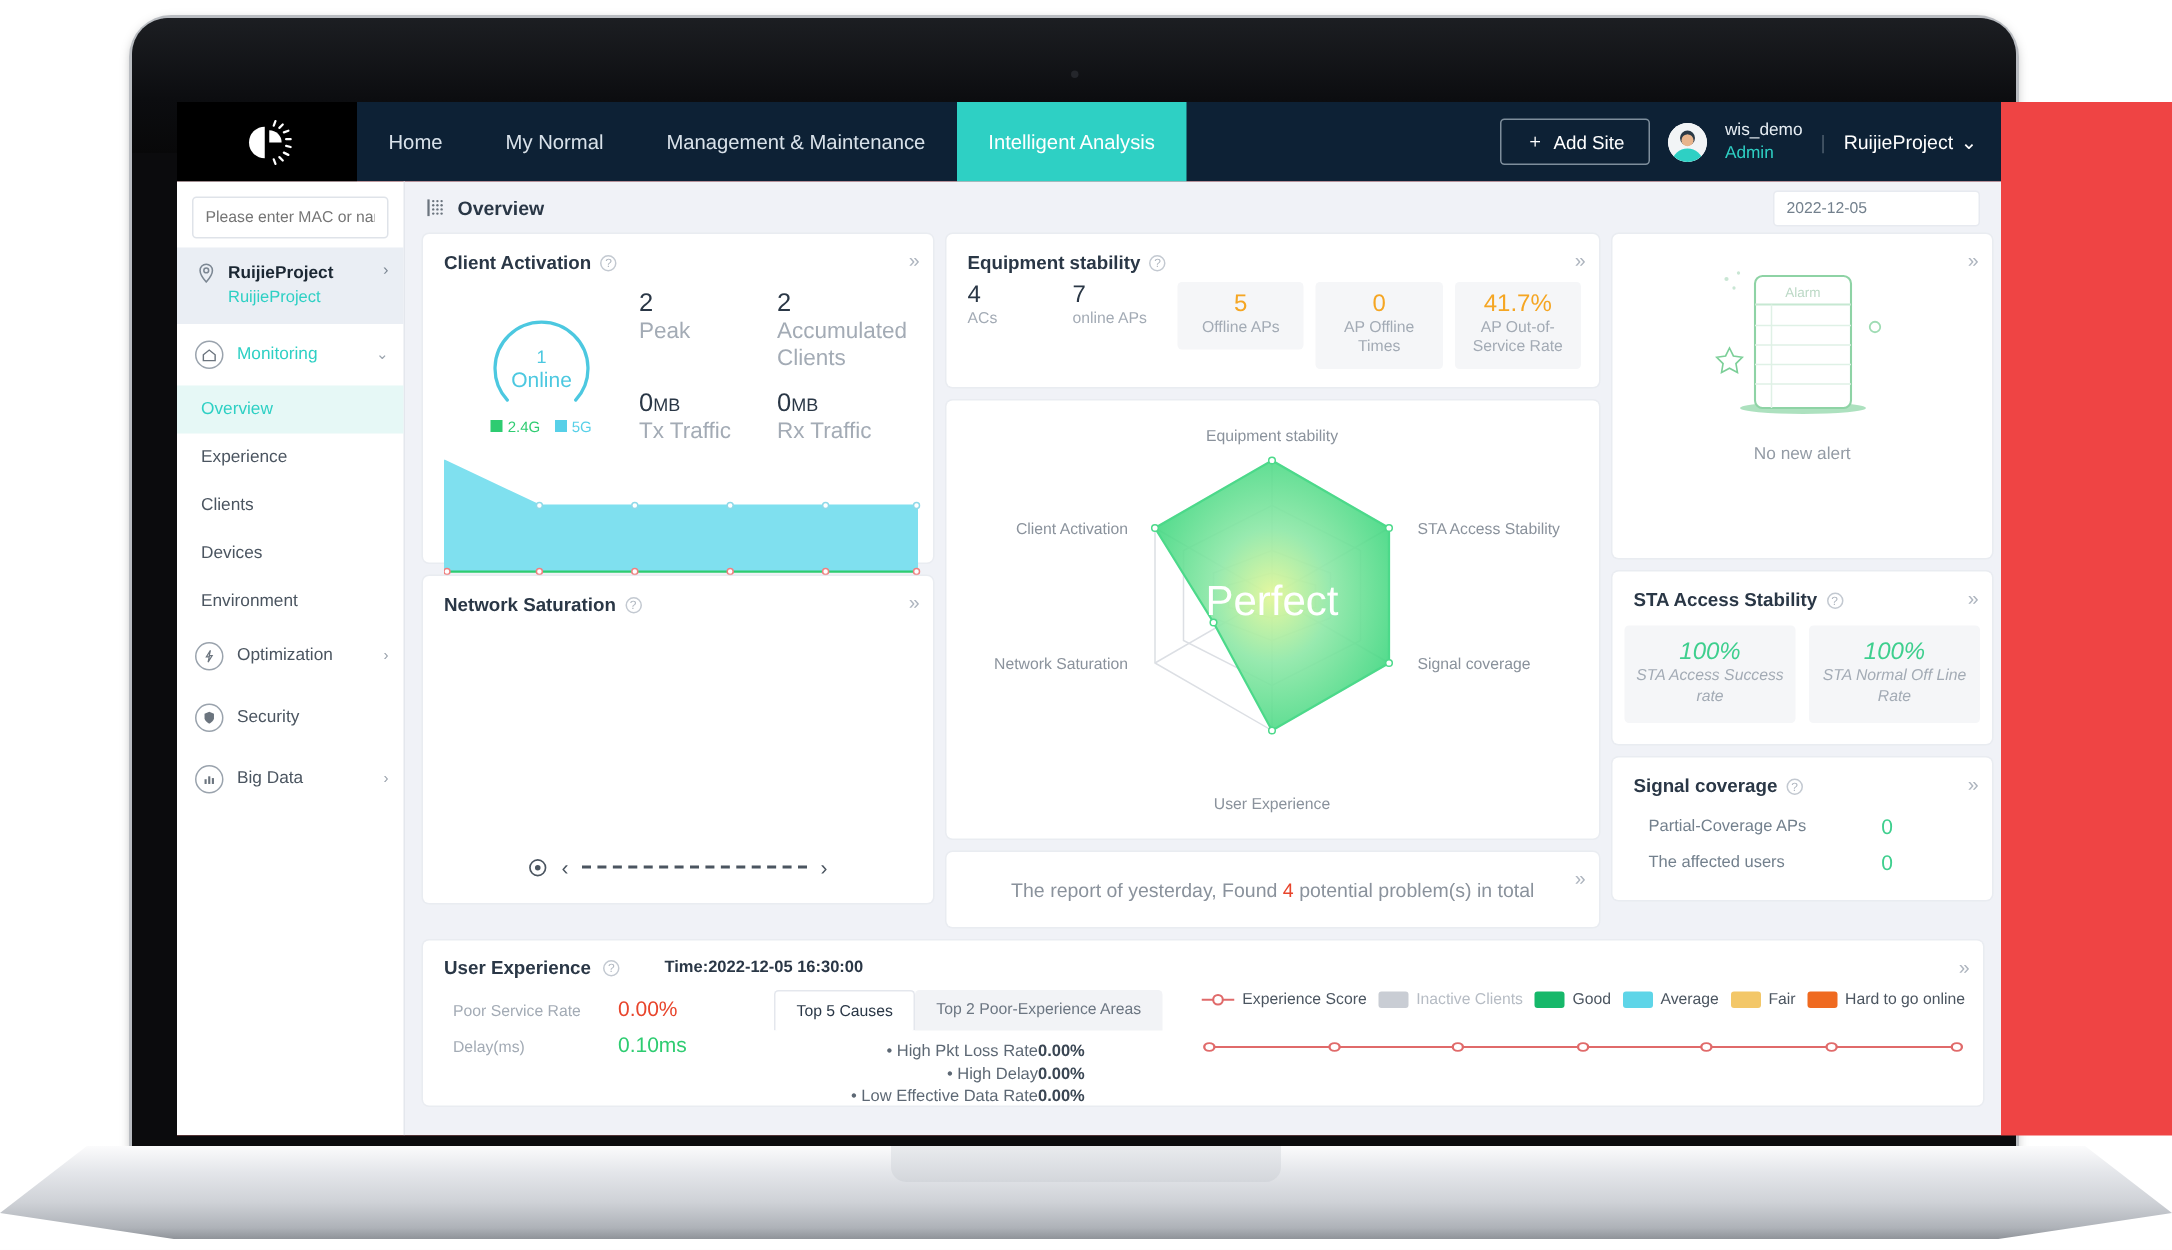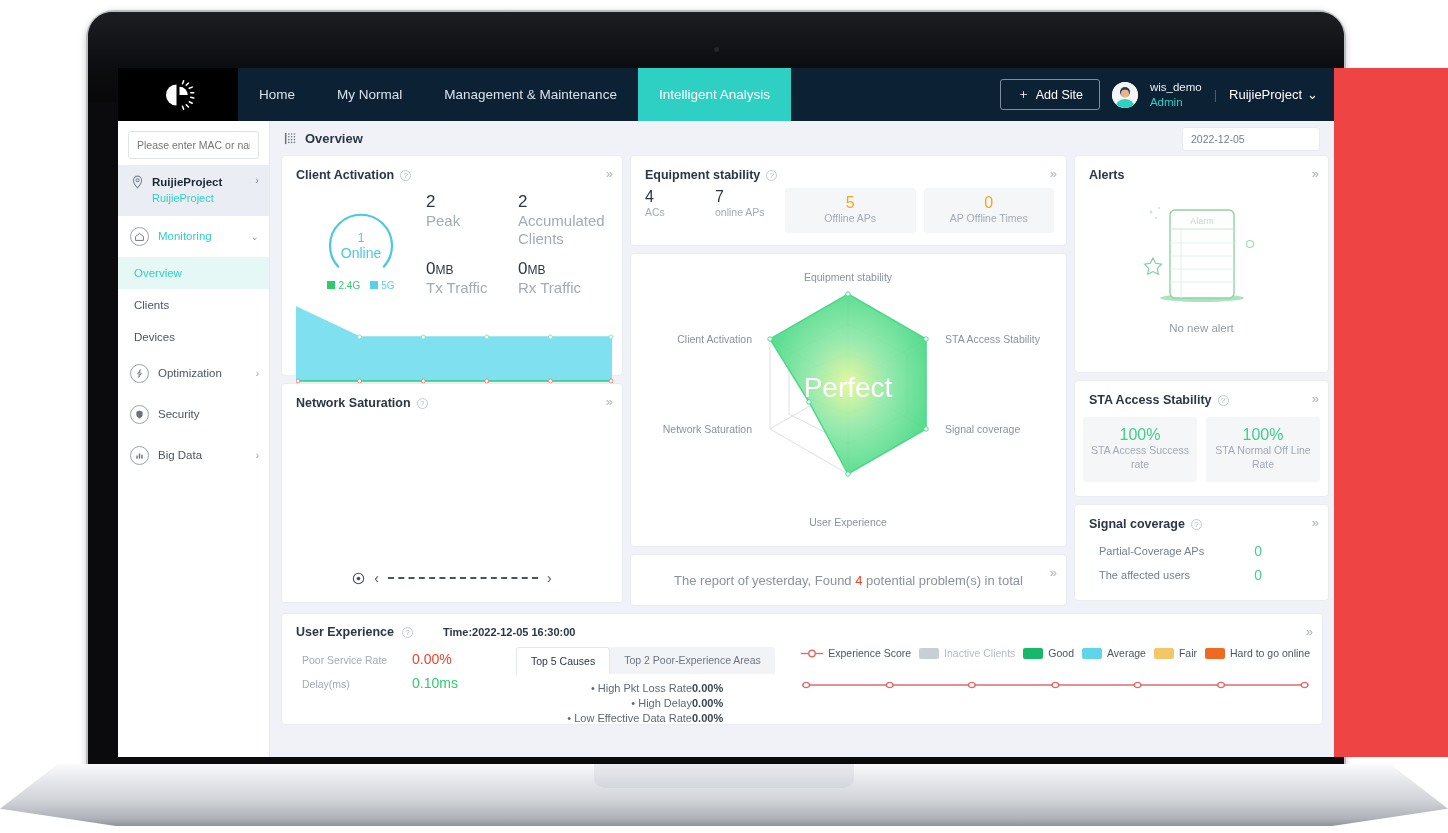--- a/index.html
+++ b/index.html
@@ -222,21 +222,21 @@
   .report-card { height: 50px; display: flex; align-items: center; justify-content: center; }
   .report-text { font-size: 13px; color: #8a929c; }
   .report-text b { color: #e8452c; font-weight: normal; }
 
   
   .alerts-card { height: 216px; }
   .alerts-empty { text-align: center; padding-top: 10px; }
   .alerts-cap { font-size: 11.5px; color: #939ba5; margin-top: 6px; }
 
   
-  .sta-body { display: flex; gap: 9px; padding: 10px 8px 14px; }
+  .sta-body { display: flex; gap: 9px; padding: 10px 8px 14px; font-style: italic; }
   .sta-tile {
     flex: 1; background: #f5f6f8; border-radius: 3px; text-align: center;
     padding: 9px 4px 11px;
   }
   .sta-tile .n { font-size: 16px; color: #3ecf8e; }
   .sta-tile .c { font-size: 10.5px; color: #a3abb5; line-height: 1.3; }
 
   
   .sig-row {
     display: flex; align-items: center; padding: 4px 14px 4px 24px;
@@ -360,22 +360,24 @@
           <span class="circ-icon">
             <svg width="11" height="11" viewBox="0 0 14 14">
                 <path d="M2 7 L7 3 L12 7 L12 12 L2 12 Z" fill="none" stroke="#6b747e" stroke-width="1.2"></path>
               </svg>
           </span>
           <span>Monitoring</span>
           <span class="arrow">⌄</span>
         </div>
 
         <div class="sub-row active">Overview</div>
+        <div class="sub-row">Experience</div>
         <div class="sub-row">Clients</div>
         <div class="sub-row">Devices</div>
+        <div class="sub-row">Environment</div>
 
         <div class="menu-row">
           <span class="circ-icon">
             <svg width="11" height="11" viewBox="0 0 14 14">
                 <path d="M8 2 L4.5 7.6 L7 7.6 L6 12 L9.5 6.4 L7 6.4 Z" fill="none" stroke="#6b747e" stroke-width="1"></path>
               </svg>
           </span>
           <span>Optimization</span>
           <span class="arrow">›</span>
         </div>
@@ -550,20 +552,24 @@
                   <div class="c">online APs</div>
                 </div>
                 <div class="eq-tile">
                   <div class="n">5</div>
                   <div class="c">Offline APs</div>
                 </div>
                 <div class="eq-tile">
                   <div class="n">0</div>
                   <div class="c">AP Offline Times</div>
                 </div>
+                <div class="eq-tile">
+                  <div class="n">41.7%</div>
+                  <div class="c">AP Out-of-Service Rate</div>
+                </div>
               </div>
             </div>
 
             <div class="card radar-card">
               <svg width="435" height="292" viewBox="0 0 435 292">
                 <defs>
                   <radialGradient id="rg" cx="50%" cy="50%" r="55%">
                     <stop offset="0%" stop-color="#e4f79a" stop-opacity="0.95"></stop>
                     <stop offset="45%" stop-color="#8fe8a8" stop-opacity="0.92"></stop>
                     <stop offset="100%" stop-color="#3fd77f" stop-opacity="0.88"></stop>
@@ -609,23 +615,20 @@
                 <b>4</b>
                 <span>potential problem(s) in total</span>
               </div>
             </div>
           </div>
 
           <div class="col-right">
 
             <div class="card alerts-card">
               <div class="expand">»</div>
-              <div class="card-head">
-                <span class="card-title">Alerts</span>
-              </div>
               <div class="alerts-empty">
                 <svg width="148" height="120" viewBox="0 0 148 120">
                   <ellipse cx="74" cy="106" rx="42" ry="4" fill="#9fdcb4" opacity=".85"></ellipse>
                   <rect x="42" y="18" width="64" height="88" rx="5" fill="#ffffff" stroke="#8ed3a5" stroke-width="1.4"></rect>
                   <line x1="42" y1="37" x2="106" y2="37" stroke="#c6e8d2" stroke-width="1.2"></line>
                   <line x1="42" y1="51" x2="106" y2="51" stroke="#dff1e6" stroke-width="1"></line>
                   <line x1="42" y1="64" x2="106" y2="64" stroke="#dff1e6" stroke-width="1"></line>
                   <line x1="42" y1="77" x2="106" y2="77" stroke="#dff1e6" stroke-width="1"></line>
                   <line x1="42" y1="90" x2="106" y2="90" stroke="#dff1e6" stroke-width="1"></line>
                   <line x1="53" y1="37" x2="53" y2="106" stroke="#dff1e6" stroke-width="1"></line>

